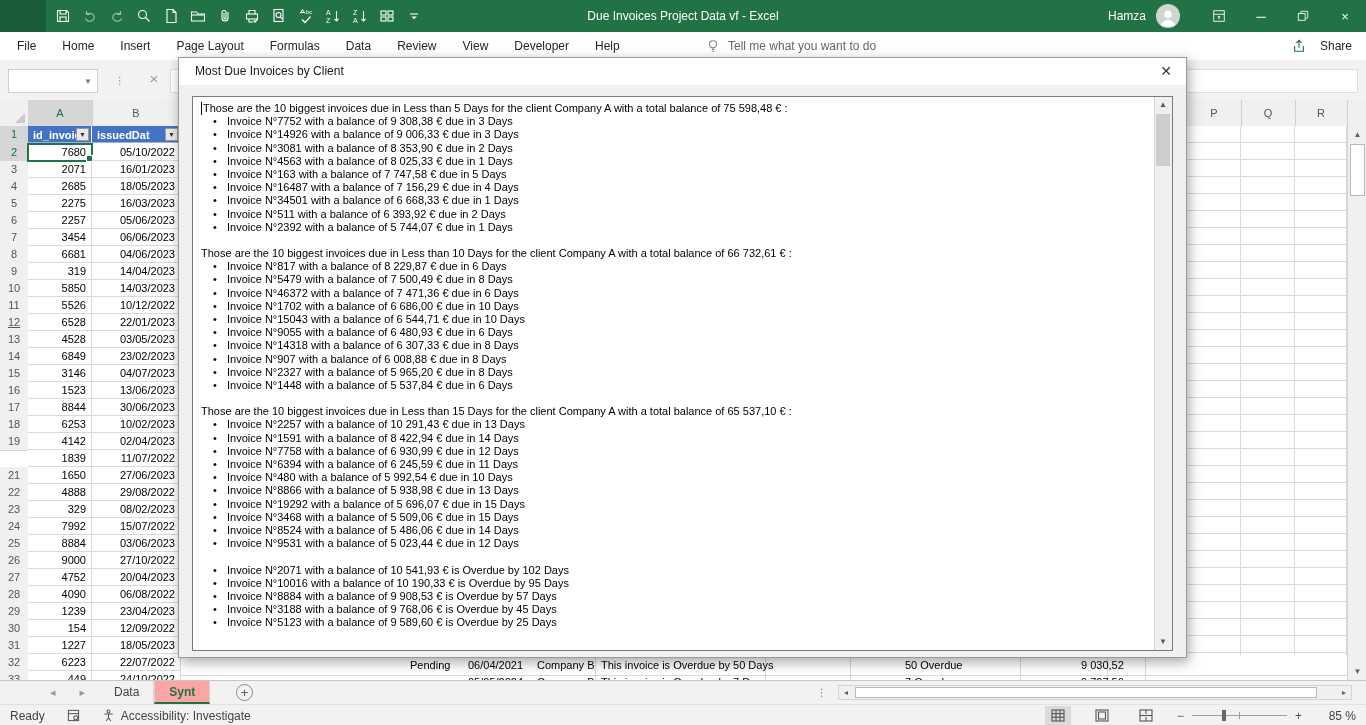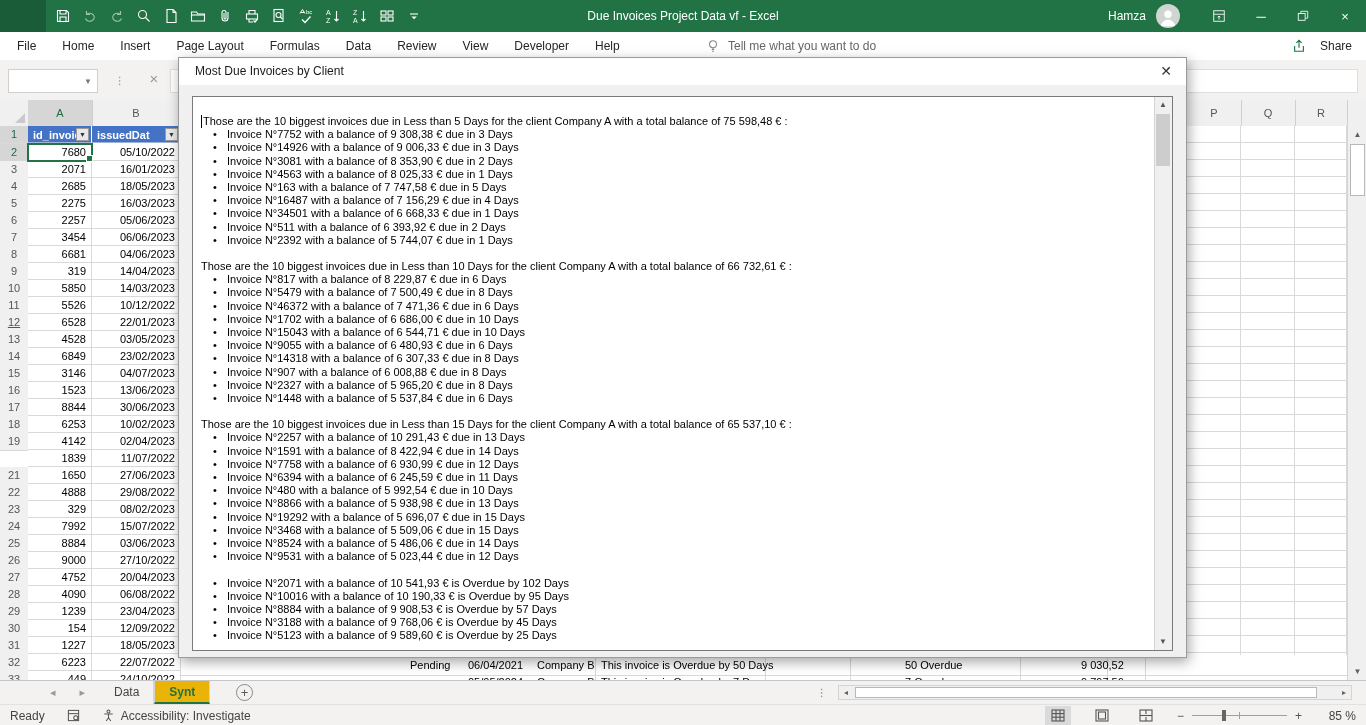--- a/index.html
+++ b/index.html
@@ -79,37 +79,37 @@
   .vscroll{position:absolute;left:1347px;top:26px;width:19px;bottom:0;background:#f0f0f0;border-left:1px solid #d4d4d4;}
   .sb-btn{position:absolute;left:1px;width:17px;height:17px;background:#f0f0f0;color:#606060;font-size:8px;text-align:center;line-height:17px;}
   .vthumb{position:absolute;left:2px;top:18px;width:15px;height:52px;background:#fff;border:1px solid #b8b8b8;box-sizing:border-box;}
 
   
   .dialog{position:absolute;left:178px;top:57px;width:1009px;height:601px;background:#f0f0f0;border:1px solid #9a9a9a;box-shadow:2px 4px 12px rgba(0,0,0,.35);z-index:10;box-sizing:border-box;}
   .dlg-title{position:absolute;left:0;top:0;right:0;height:26px;background:#fff;border-bottom:1px solid #fff;}
   .dlg-title-text{position:absolute;left:16px;top:0;line-height:26px;font-size:12px;color:#1a1a1a;}
   .dlg-close{position:absolute;right:6px;top:2px;width:28px;height:22px;text-align:center;line-height:22px;font-size:14px;color:#333;}
   .dlg-textarea{position:absolute;left:13px;top:38px;width:981px;height:555px;background:#fff;border:1px solid #7a7a7a;box-sizing:border-box;overflow:hidden;}
-  .dlg-content{position:absolute;left:0;top:0;right:17px;padding:18px 8px;font-size:11px;line-height:13.2px;color:#000;}
+  .dlg-content{position:absolute;left:0;top:0;right:17px;padding:5px 8px;font-size:11px;line-height:13.2px;color:#000;}
   .dlg-caret{border-left:1px solid #000;padding-left:1px;}
   .sect{margin:0;}
   .sect + .sect{margin-top:13px;}
   .sect-h{white-space:nowrap;}
   .item{position:relative;padding-left:26px;white-space:nowrap;}
   .item:before{content:"\2022";position:absolute;left:12px;}
   .dlg-scroll{position:absolute;right:0;top:0;width:17px;height:100%;background:#f0f0f0;border-left:1px solid #d4d4d4;}
   .dlg-sb-btn{position:absolute;left:0;width:16px;height:16px;color:#555;font-size:8px;text-align:center;line-height:16px;background:#f0f0f0;}
   .dlg-thumb{position:absolute;left:1px;top:17px;width:14px;height:52px;background:#cdcdcd;}
 
   
   .tabbar{position:absolute;left:0;top:680px;width:1366px;height:24px;background:#f3f2f1;border-top:1px solid #c6c6c6;z-index:6;}
   .nav-arrows{position:absolute;left:50px;top:0;height:23px;display:flex;align-items:center;gap:24px;color:#9a9a9a;font-size:11px;}
   .sheettabs{position:absolute;left:100px;top:0;height:23px;display:flex;}
   .stab{padding:0 14px;line-height:22px;font-size:12px;color:#444;border-right:1px solid #d4d4d4;}
-  .stab.active{background:#eab308;color:#217346;font-weight:bold;border-bottom:2px solid #217346;border-left:1px solid #d4d4d4;box-sizing:border-box;}
+  .stab.active{background:#fca5a5;color:#217346;font-weight:bold;border-bottom:2px solid #217346;border-left:1px solid #d4d4d4;box-sizing:border-box;}
   .addsheet{position:absolute;left:236px;top:3px;width:17px;height:17px;border-radius:50%;border:1px solid #8a8a8a;color:#5a5a5a;text-align:center;line-height:15px;font-size:13px;box-sizing:border-box;}
   .dots-handle{position:absolute;left:820px;top:3px;color:#9a9a9a;font-size:12px;letter-spacing:1px;}
   .hscroll{position:absolute;left:838px;top:4px;width:514px;height:15px;background:#f0f0f0;border:1px solid #d4d4d4;box-sizing:border-box;}
   .hs-btn{position:absolute;top:0;width:14px;height:13px;color:#606060;font-size:8px;text-align:center;line-height:13px;}
   .hthumb{position:absolute;left:16px;top:1px;width:462px;height:11px;background:#fff;border:1px solid #b8b8b8;box-sizing:border-box;}
 
   
   .statusbar{position:absolute;left:0;top:704px;width:1366px;height:21px;background:#f3f2f1;border-top:1px solid #e1e1e1;font-size:12px;color:#444;z-index:6;}
   .st-left{position:absolute;left:10px;top:0;height:21px;display:flex;align-items:center;gap:22px;}
   .st-item{display:flex;align-items:center;gap:6px;}

